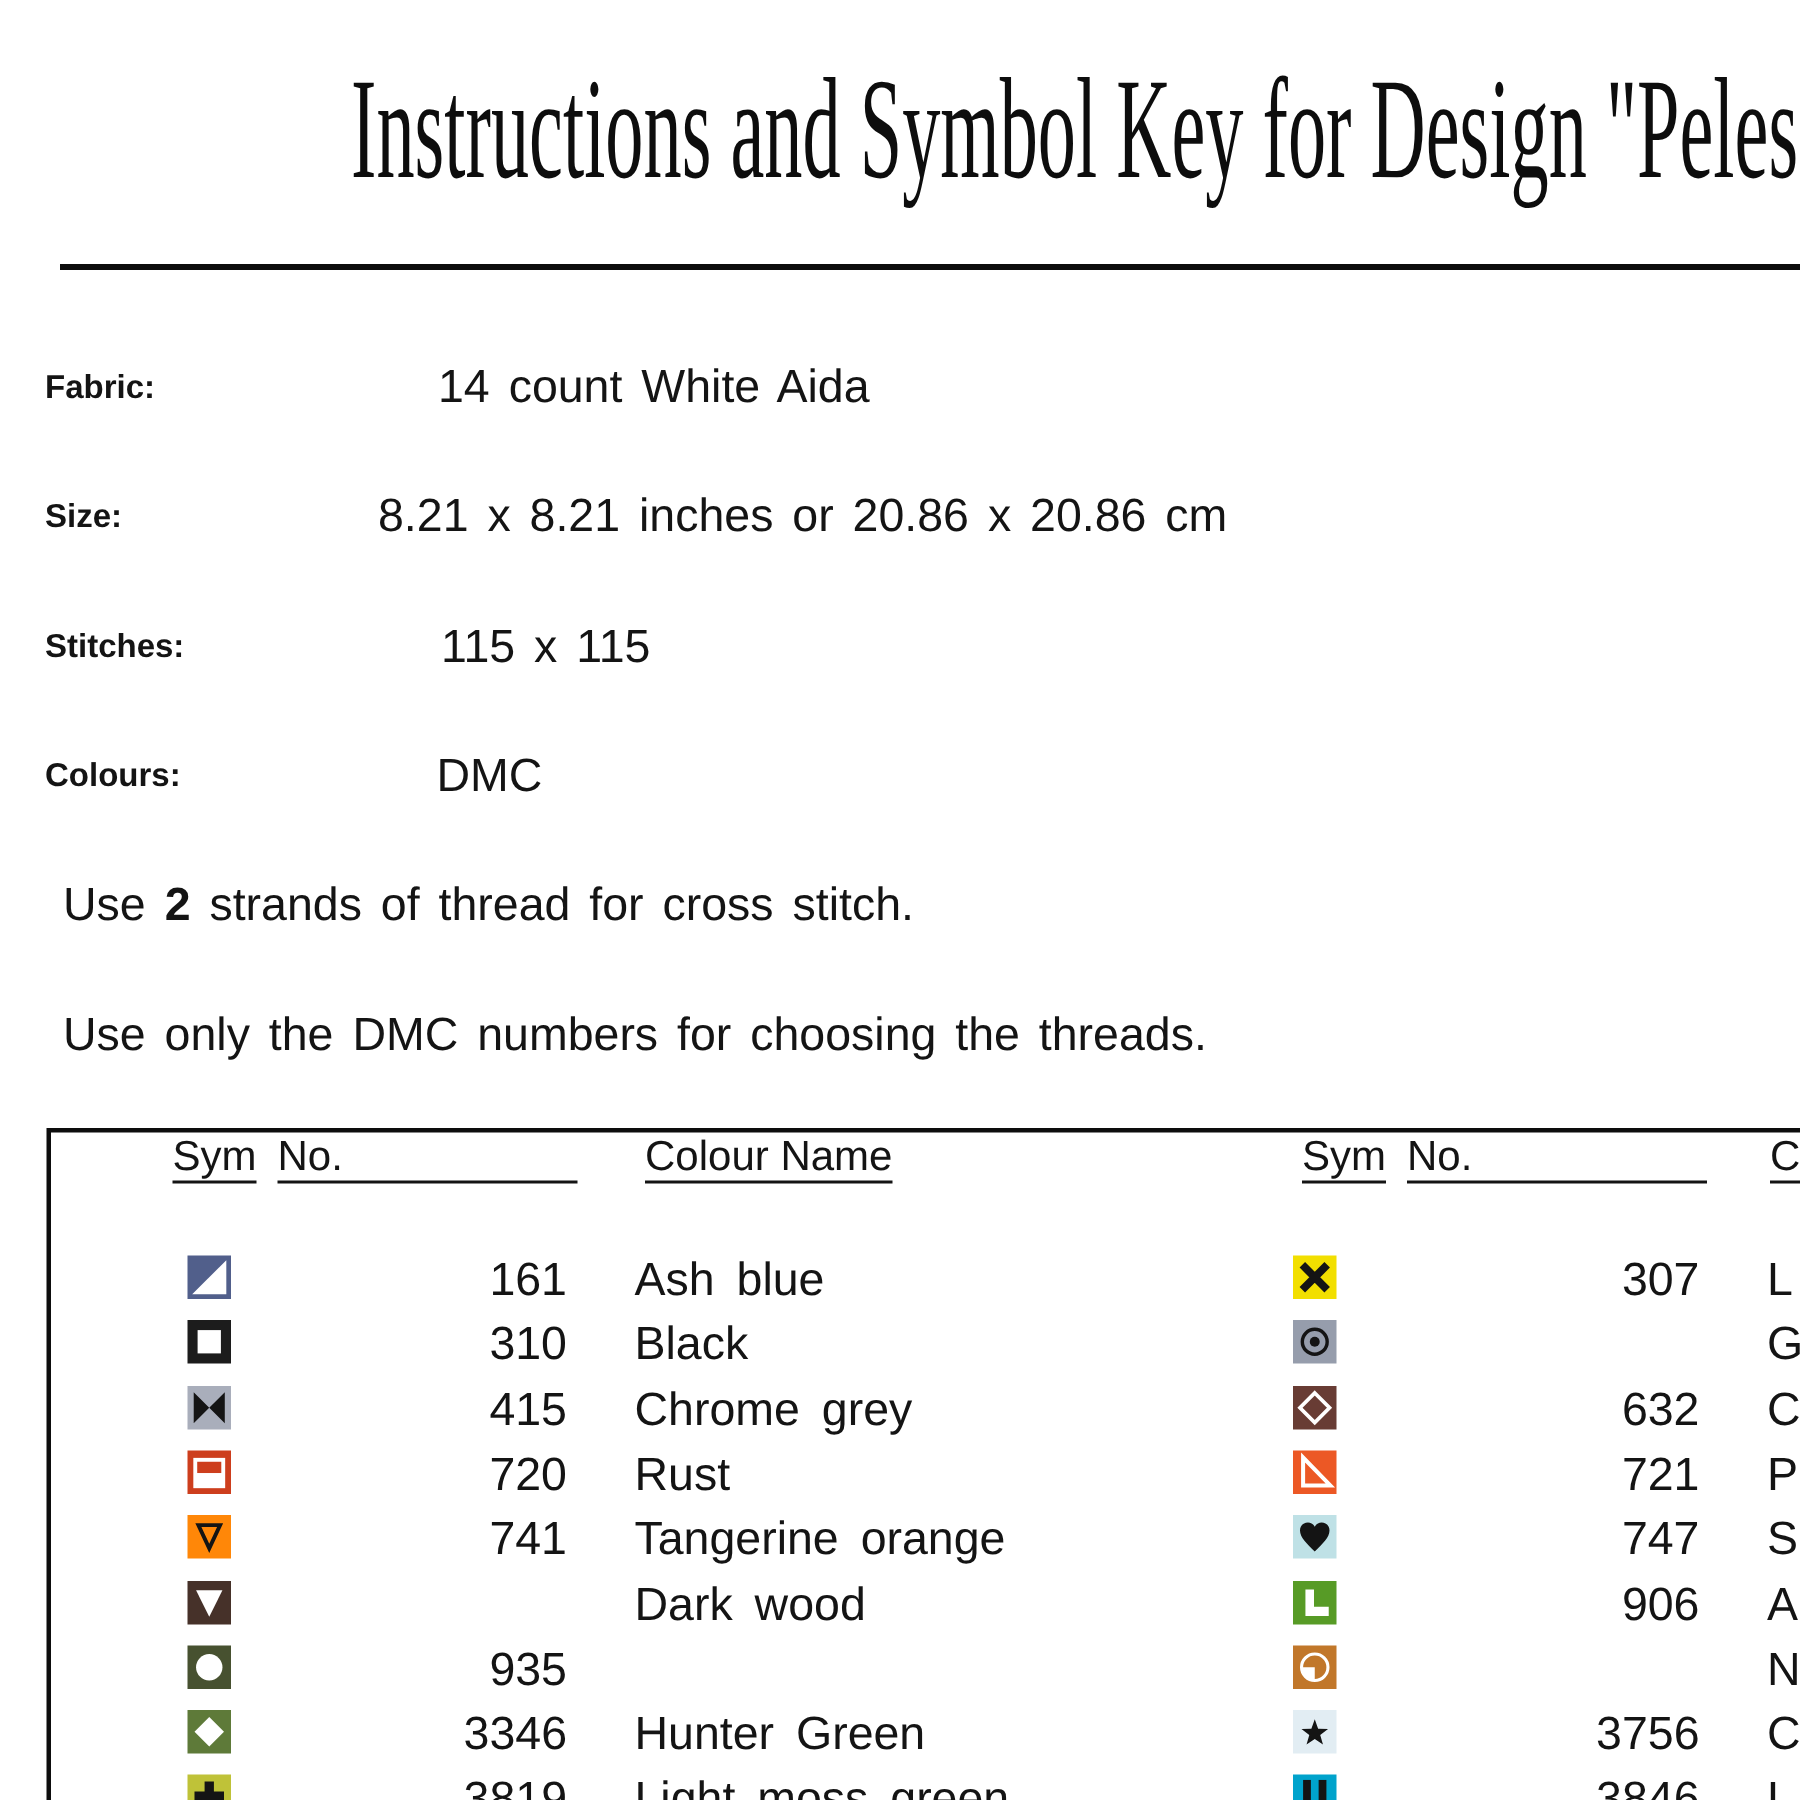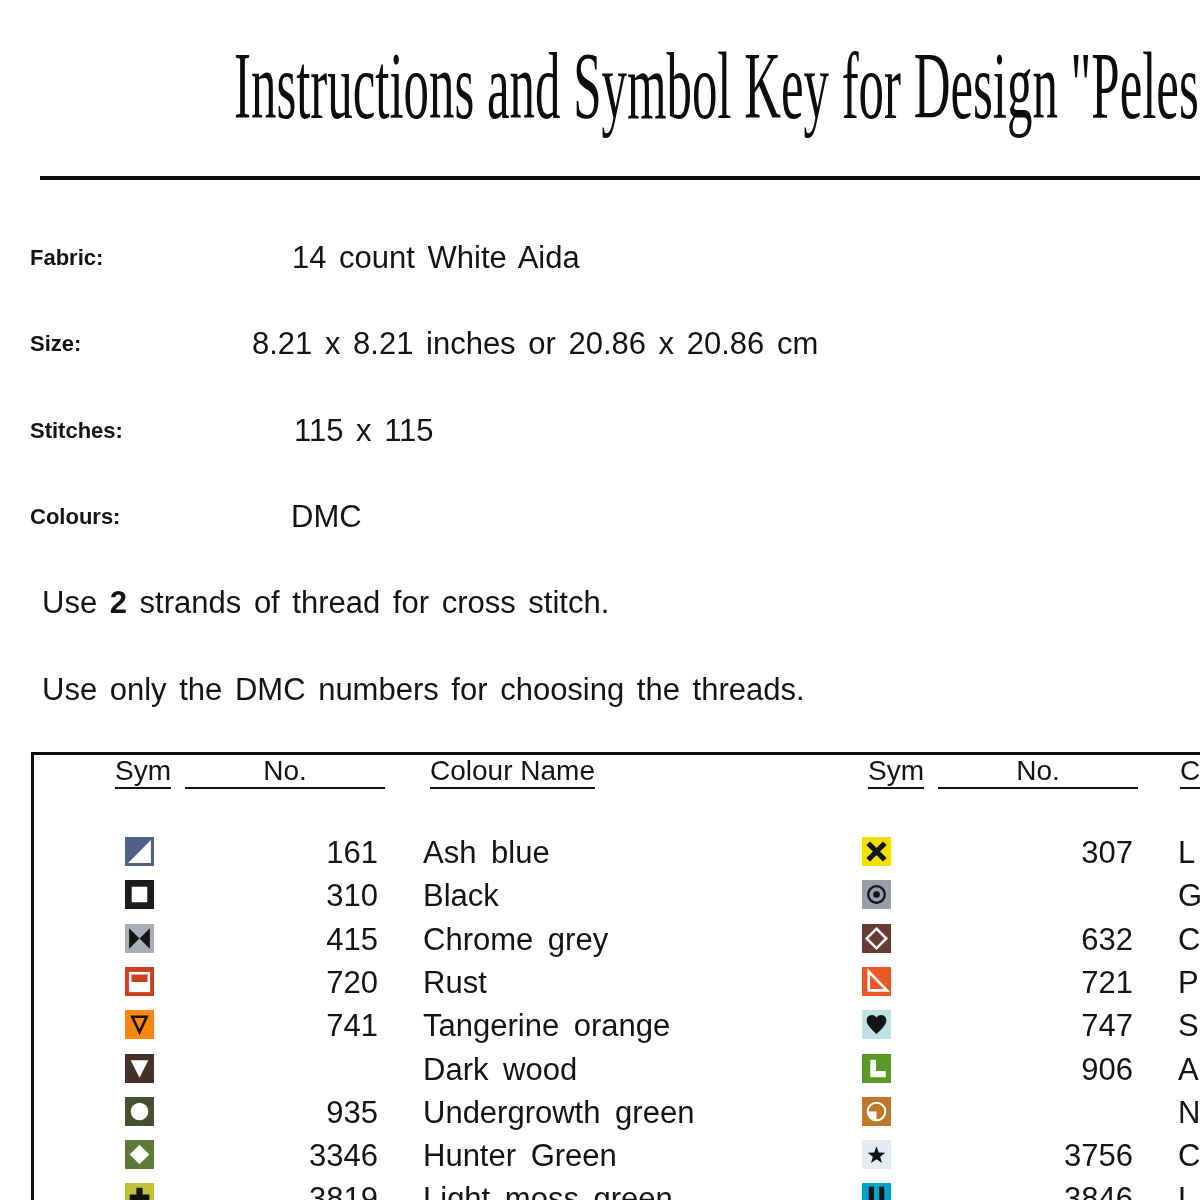--- a/index.html
+++ b/index.html
@@ -25,21 +25,21 @@
   
   .key-table{
     left:31px;top:752px;width:1180px;height:470px;
     border:3px solid #0d0d0d;
   }
   .thead span{
     position:absolute;display:inline-block;top:1px;
     font-size:28px;line-height:30px;
     border-bottom:2.5px solid #141414;padding-bottom:1px;
   }
-  .th-no{text-align:center;}
+  .th-no{text-align:left;}
   .trow{position:absolute;left:0;height:30px;width:1170px;}
   .sym{position:absolute;top:0;width:29px;height:29px;}
   .sym svg{display:block;width:29px;height:29px;}
   .tno{position:absolute;top:1px;font-size:31px;line-height:29px;text-align:right;}
   .tname{position:absolute;top:1px;font-size:31px;line-height:29px;word-spacing:6px;white-space:nowrap;}
 </style>
 </head>
 <body>
 
 <div class="abs page-title">Instructions and Symbol Key for Design "Peles</div>
@@ -125,21 +125,20 @@
         </div>
         <div class="tname" style="left: 389px;">Dark wood</div>
       </div>
       <div class="trow" style="top: 341.8px;">
         <div class="sym" style="left: 91px; background: rgb(71, 81, 48);">
           <svg viewBox="0 0 28 28">
             <circle cx="14" cy="14" r="8.5" fill="#ffffff"></circle>
           </svg>
         </div>
         <div class="tno" style="left: 144px; width: 200px;">935</div>
-        <div class="tname" style="left: 389px;">Undergrowth green</div>
       </div>
       <div class="trow" style="top: 385.1px;">
         <div class="sym" style="left: 91px; background: rgb(94, 122, 57);">
           <svg viewBox="0 0 28 28">
             <polygon points="14,4.5 23.5,14 14,23.5 4.5,14" fill="#ffffff"></polygon>
           </svg>
         </div>
         <div class="tno" style="left: 144px; width: 200px;">3346</div>
         <div class="tname" style="left: 389px;">Hunter Green</div>
       </div>

